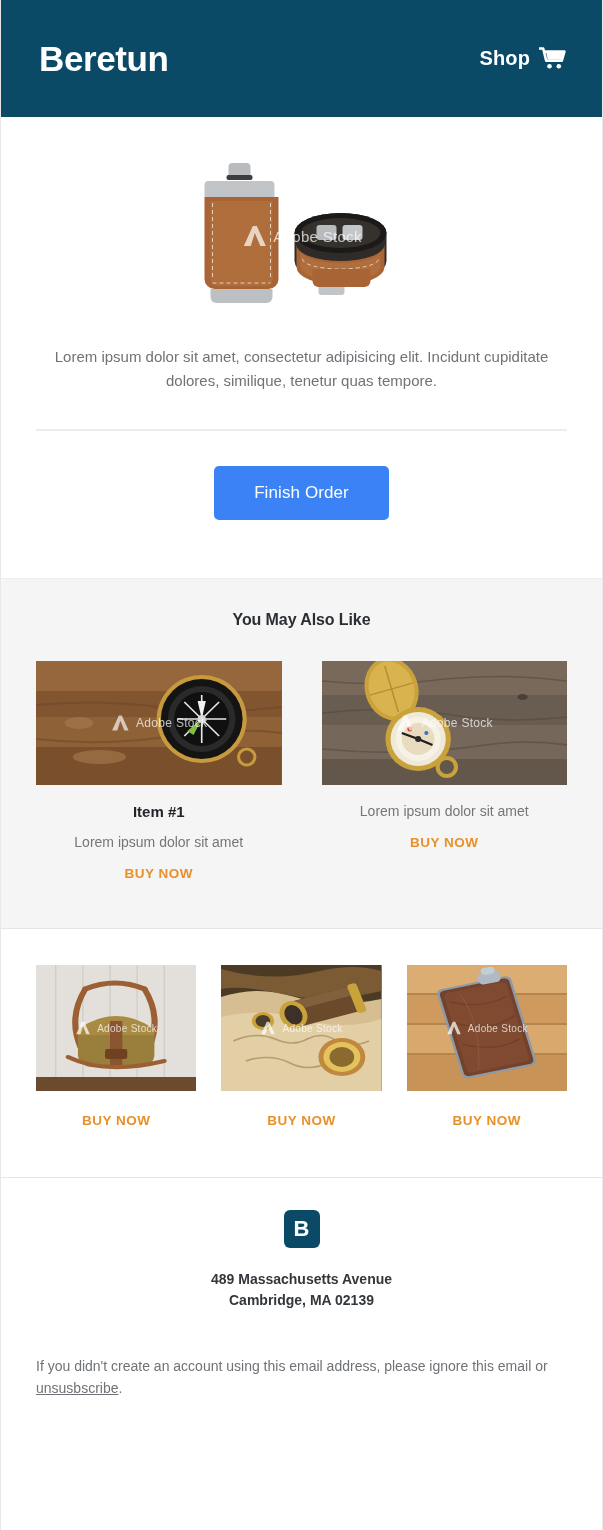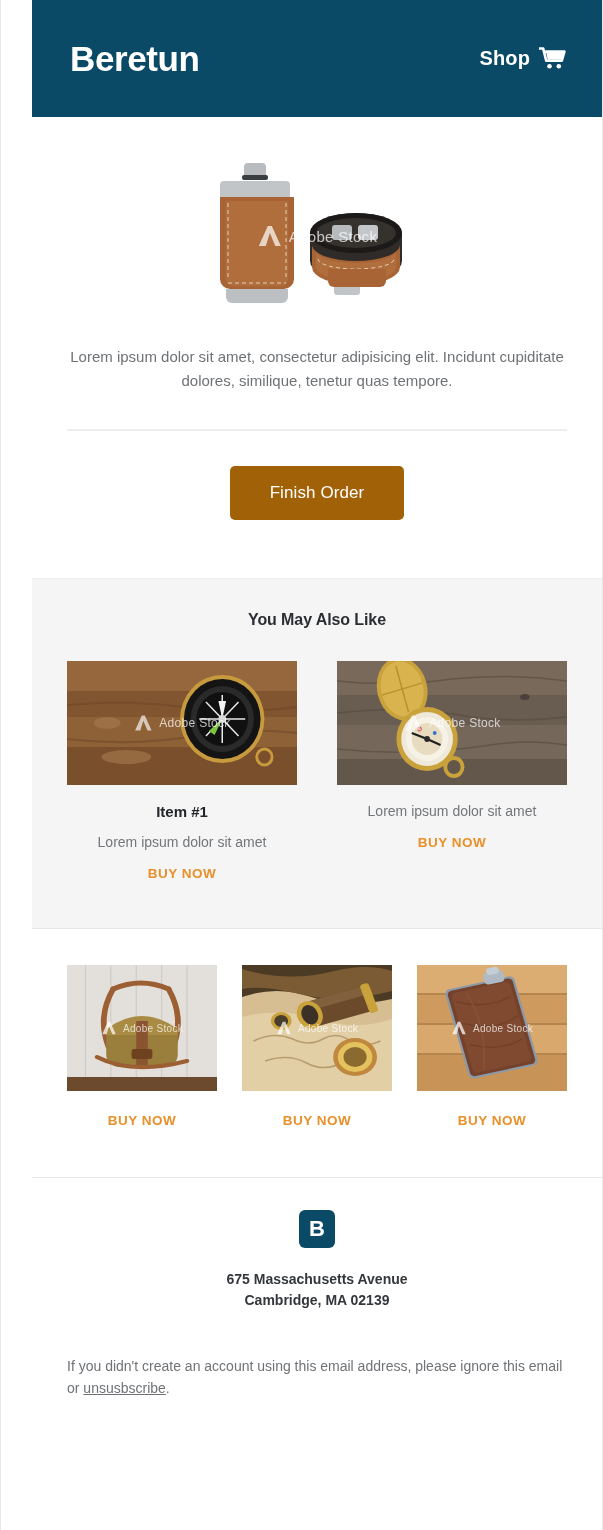--- a/index.html
+++ b/index.html
@@ -13,21 +13,20 @@
   }
 
   .email-wrap {
     width: 603px;
     min-height: 1530px;
     background: #ffffff;
     border-left: 1px solid #e8e8e8;
     border-right: 1px solid #e8e8e8;
     position: relative;
     overflow: hidden;
-    padding-left: 31px;
   }
 
   
   .site-header {
     background: #0A4A66;
     height: 117px;
     display: flex;
     align-items: center;
     justify-content: space-between;
     padding: 0 36px 0 38px;
@@ -83,21 +82,21 @@
     max-width: 500px;
     margin: 0 auto;
   }
   .hero-divider {
     border: none;
     border-top: 2px solid #ededed;
     margin: 35px 0 35px 0;
   }
   .cta-button {
     display: inline-block;
-    background: #a16207;
+    background: #3b82f6;
     color: #ffffff;
     font-size: 17px;
     padding: 17px 40px;
     border: none;
     border-radius: 5px;
     cursor: pointer;
     font-family: inherit;
     letter-spacing: 0.1px;
   }
 
@@ -460,19 +459,19 @@
         </div>
         <a class="buy-link">BUY NOW</a>
       </div>
 
     </div>
   </section>
 
   <footer class="site-footer">
     <div class="footer-badge">B</div>
     <div class="footer-address">
-      <div>675 Massachusetts Avenue</div>
+      <div>489 Massachusetts Avenue</div>
       <div>Cambridge, MA 02139</div>
     </div>
     <p class="footer-note"><span>If you didn't create an account using this email address, please ignore this email or </span><a class="unsub-link">unsusbscribe</a><span>.</span></p>
   </footer>
 
 </div>
 
 </body></html>

